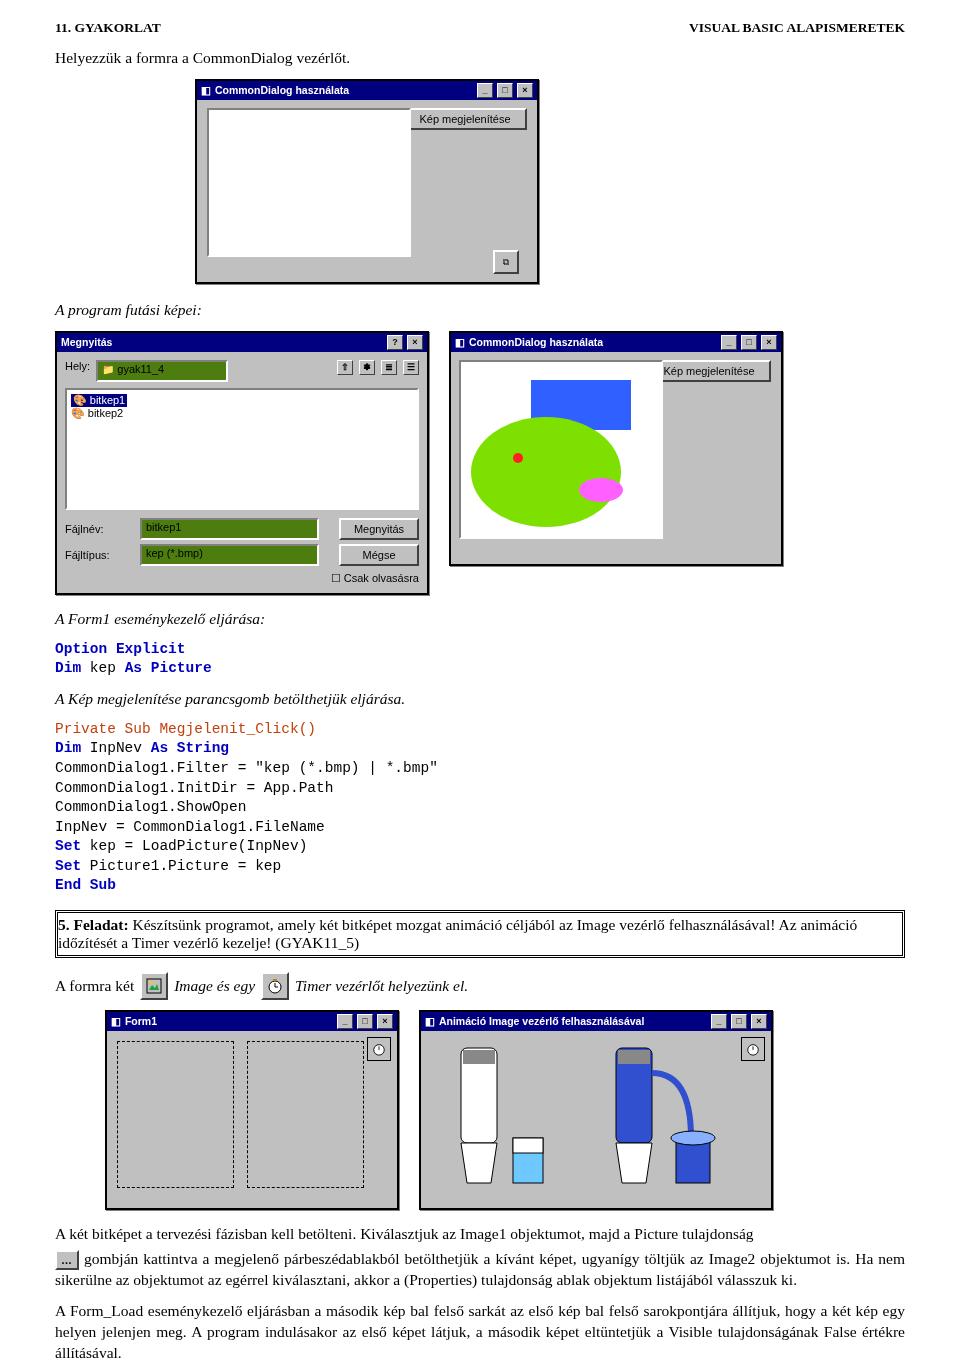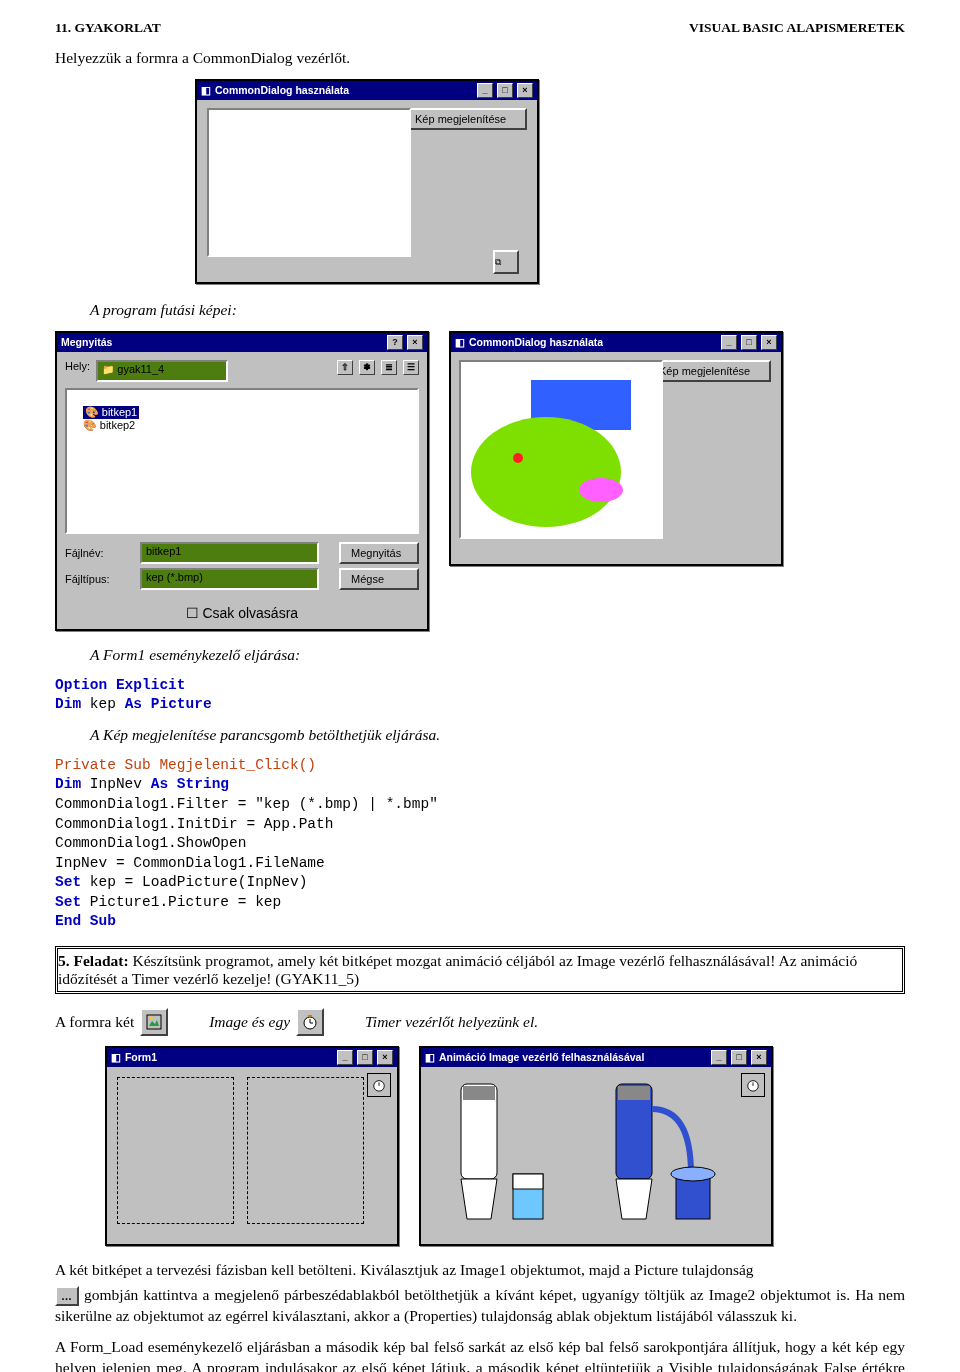--- a/index.html
+++ b/index.html
@@ -18,21 +18,21 @@
     display: flex;
     justify-content: space-between;
     font-size: 13.5px;
     margin-bottom: 12px;
     font-weight: bold;
   }
   .para {
     margin: 10px 0;
     line-height: 1.35;
   }
-  .italic { font-style: italic; margin-left: 35px; }
+  .italic { font-style: italic; }
   .justify { text-align: justify; }
   .code-block {
     font-family: "Courier New", monospace;
     font-size: 14.5px;
     line-height: 1.35;
     white-space: pre;
     margin: 4px 0;
   }
   .kw { color: #0000c0; font-weight: 700; }
   .new { color: #c2410c; }
@@ -59,21 +59,21 @@
     width:14px;height:13px;background:#c0c0c0;border:1px solid #fff;border-right-color:#404040;border-bottom-color:#404040;
     display:inline-flex;align-items:center;justify-content:center;font-size:9px;font-weight:700;color:#000;
   }
   .client { padding:6px; background:#c0c0c0; }
   .btn3d {
     background:#c0c0c0;
     border:2px solid #fff;
     border-right-color:#404040;border-bottom-color:#404040;
     padding:3px 10px;
     font-size:11px;
-    text-align:left;
+    text-align:center;
   }
   .canvas {
     background:#fff;
     border:2px solid #808080;
     border-right-color:#fff;border-bottom-color:#fff;
   }
   .dotted-form{
     background-image: radial-gradient(#808080 0.6px, transparent 0.6px);
     background-size: 8px 8px;
     background-color:#c0c0c0;
@@ -150,33 +150,33 @@
           <span class="label">Hely:</span>
           <div class="field" style="flex:0 0 120px">
             <span style="font-size:10px">📁 </span><span>gyak11_4</span>
           </div>
           <span class="spacer" style="flex:1"></span>
           <span class="wbtn">⇧</span>
           <span class="wbtn">✽</span>
           <span class="wbtn">≣</span>
           <span class="wbtn">☰</span>
         </div>
-        <div class="canvas" style="height:110px;padding:16px">
+        <div class="canvas" style="height:110px;padding:4px">
           <div style="background:#000080;color:#fff;display:inline-block;padding:0 2px;font-size:11px">🎨 <span>bitkep1</span></div><br>
           <div style="font-size:11px">🎨 <span>bitkep2</span></div>
         </div>
         <div style="display:grid;grid-template-columns:55px 1fr 80px;gap:4px 20px;margin-top:8px;align-items:center">
           <span class="label">Fájlnév:</span>
           <div class="field">bitkep1</div>
           <div class="btn3d">Megnyitás</div>
           <span class="label">Fájltípus:</span>
           <div class="field">kep (*.bmp)</div>
           <div class="btn3d">Mégse</div>
         </div>
-        <div style="text-align:center;margin-top:15px;font-size:14px">
+        <div style="text-align:right;margin-top:6px;font-size:11px">
           <span>☐ </span><span>Csak olvasásra</span>
         </div>
       </div>
     </div>
 
     <div class="win" style="width:330px">
       <div class="titlebar">
         <span>◧</span>
         <span>CommonDialog használata</span>
         <span class="spacer"></span>

